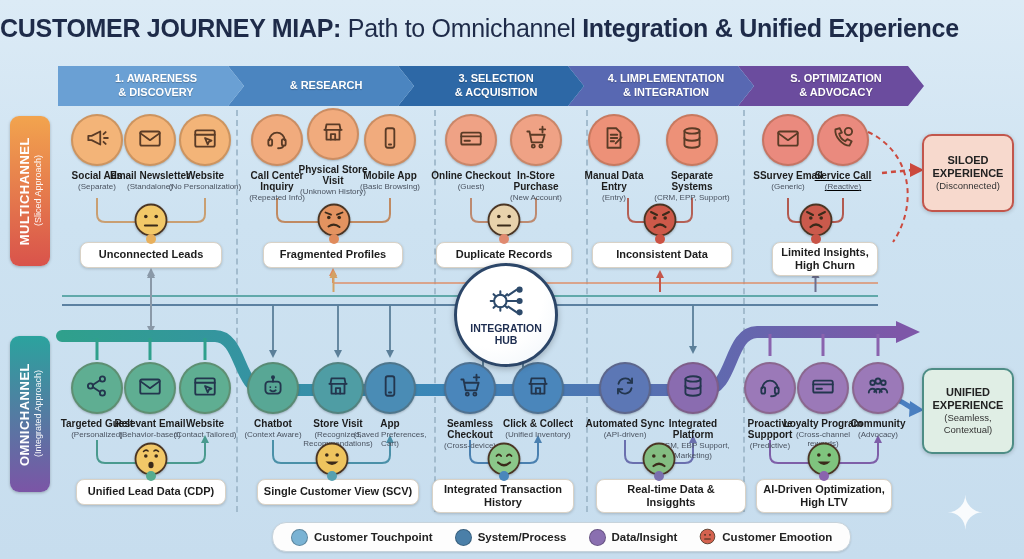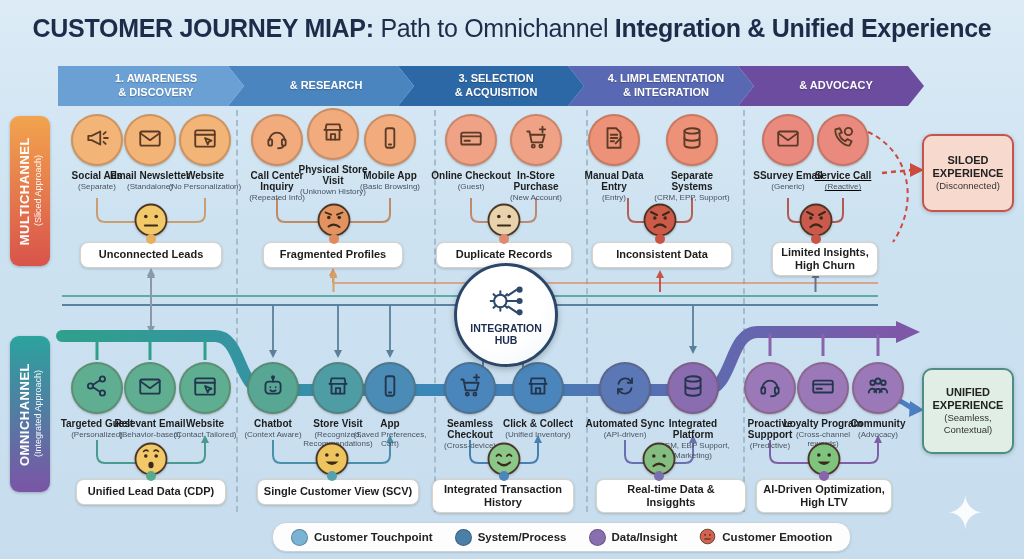--- a/index.html
+++ b/index.html
@@ -1,21 +1,21 @@
 <!DOCTYPE html>
 <html><head>
 <meta charset="utf-8">
 <style>
   html,body{margin:0;padding:0;}
   body{font-family:"Liberation Sans",sans-serif;background:#b9d4e8;}
   #canvas{position:relative;width:1024px;height:559px;overflow:hidden;
     background:linear-gradient(180deg,#dcebf6 0%,#cde2f1 40%,#c7ddee 100%);}
   .abs{position:absolute;}
   
-  #title{position:absolute;left:0;top:14px;width:100%;text-align:center;
+  #title{position:absolute;left:0;top:14px;width:100%;
     font-size:25px;color:#1e2b49;letter-spacing:-0.3px;z-index:5;}
   #title b{font-weight:800;}
   
   .chev{position:absolute;top:66px;height:40px;display:flex;flex-direction:column;
     justify-content:center;text-align:center;color:#fff;font-weight:bold;font-size:11px;
     line-height:1.25;z-index:4;padding-left:10px;box-sizing:border-box;
     text-shadow:0 1px 1px rgba(0,0,0,.25);}
   
   .lane{position:absolute;left:10px;width:40px;border-radius:9px;display:flex;
     align-items:center;justify-content:center;gap:1px;z-index:4;box-shadow:0 1px 3px rgba(0,0,0,.25);}
@@ -79,20 +79,21 @@
       </div>
       <div class="chev" style="left: 398px; width: 186px; background: rgb(45, 104, 166); z-index: 7; clip-path: polygon(0px 0px, calc(100% - 16px) 0px, 100% 50%, calc(100% - 16px) 100%, 0px 100%, 16px 50%);">
         <div>3. SELECTION</div>
         <div>&amp; ACQUISITION</div>
       </div>
       <div class="chev" style="left: 568px; width: 186px; background: rgb(88, 104, 178); z-index: 6; clip-path: polygon(0px 0px, calc(100% - 16px) 0px, 100% 50%, calc(100% - 16px) 100%, 0px 100%, 16px 50%);">
         <div>4. LIMPLEMENTATION</div>
         <div>&amp; INTEGRATION</div>
       </div>
       <div class="chev" style="left: 738px; width: 186px; background: rgb(107, 76, 158); z-index: 5; clip-path: polygon(0px 0px, calc(100% - 16px) 0px, 100% 50%, calc(100% - 16px) 100%, 0px 100%, 16px 50%);">
+        <div>S. OPTIMIZATION</div>
         <div>&amp; ADVOCACY</div>
       </div>
     </div>
   <div id="lanes">
       <div class="lane" style="top: 116px; height: 150px; background: linear-gradient(rgb(242, 164, 78), rgb(217, 83, 75));">
         <span class="v main">MULTICHANNEL</span>
         <span class="v sub">(Sliced Approach)</span>
       </div>
       <div class="lane" style="top: 336px; height: 156px; background: linear-gradient(rgb(43, 163, 158), rgb(123, 85, 166));">
         <span class="v main">OMNICHANNEL</span>

